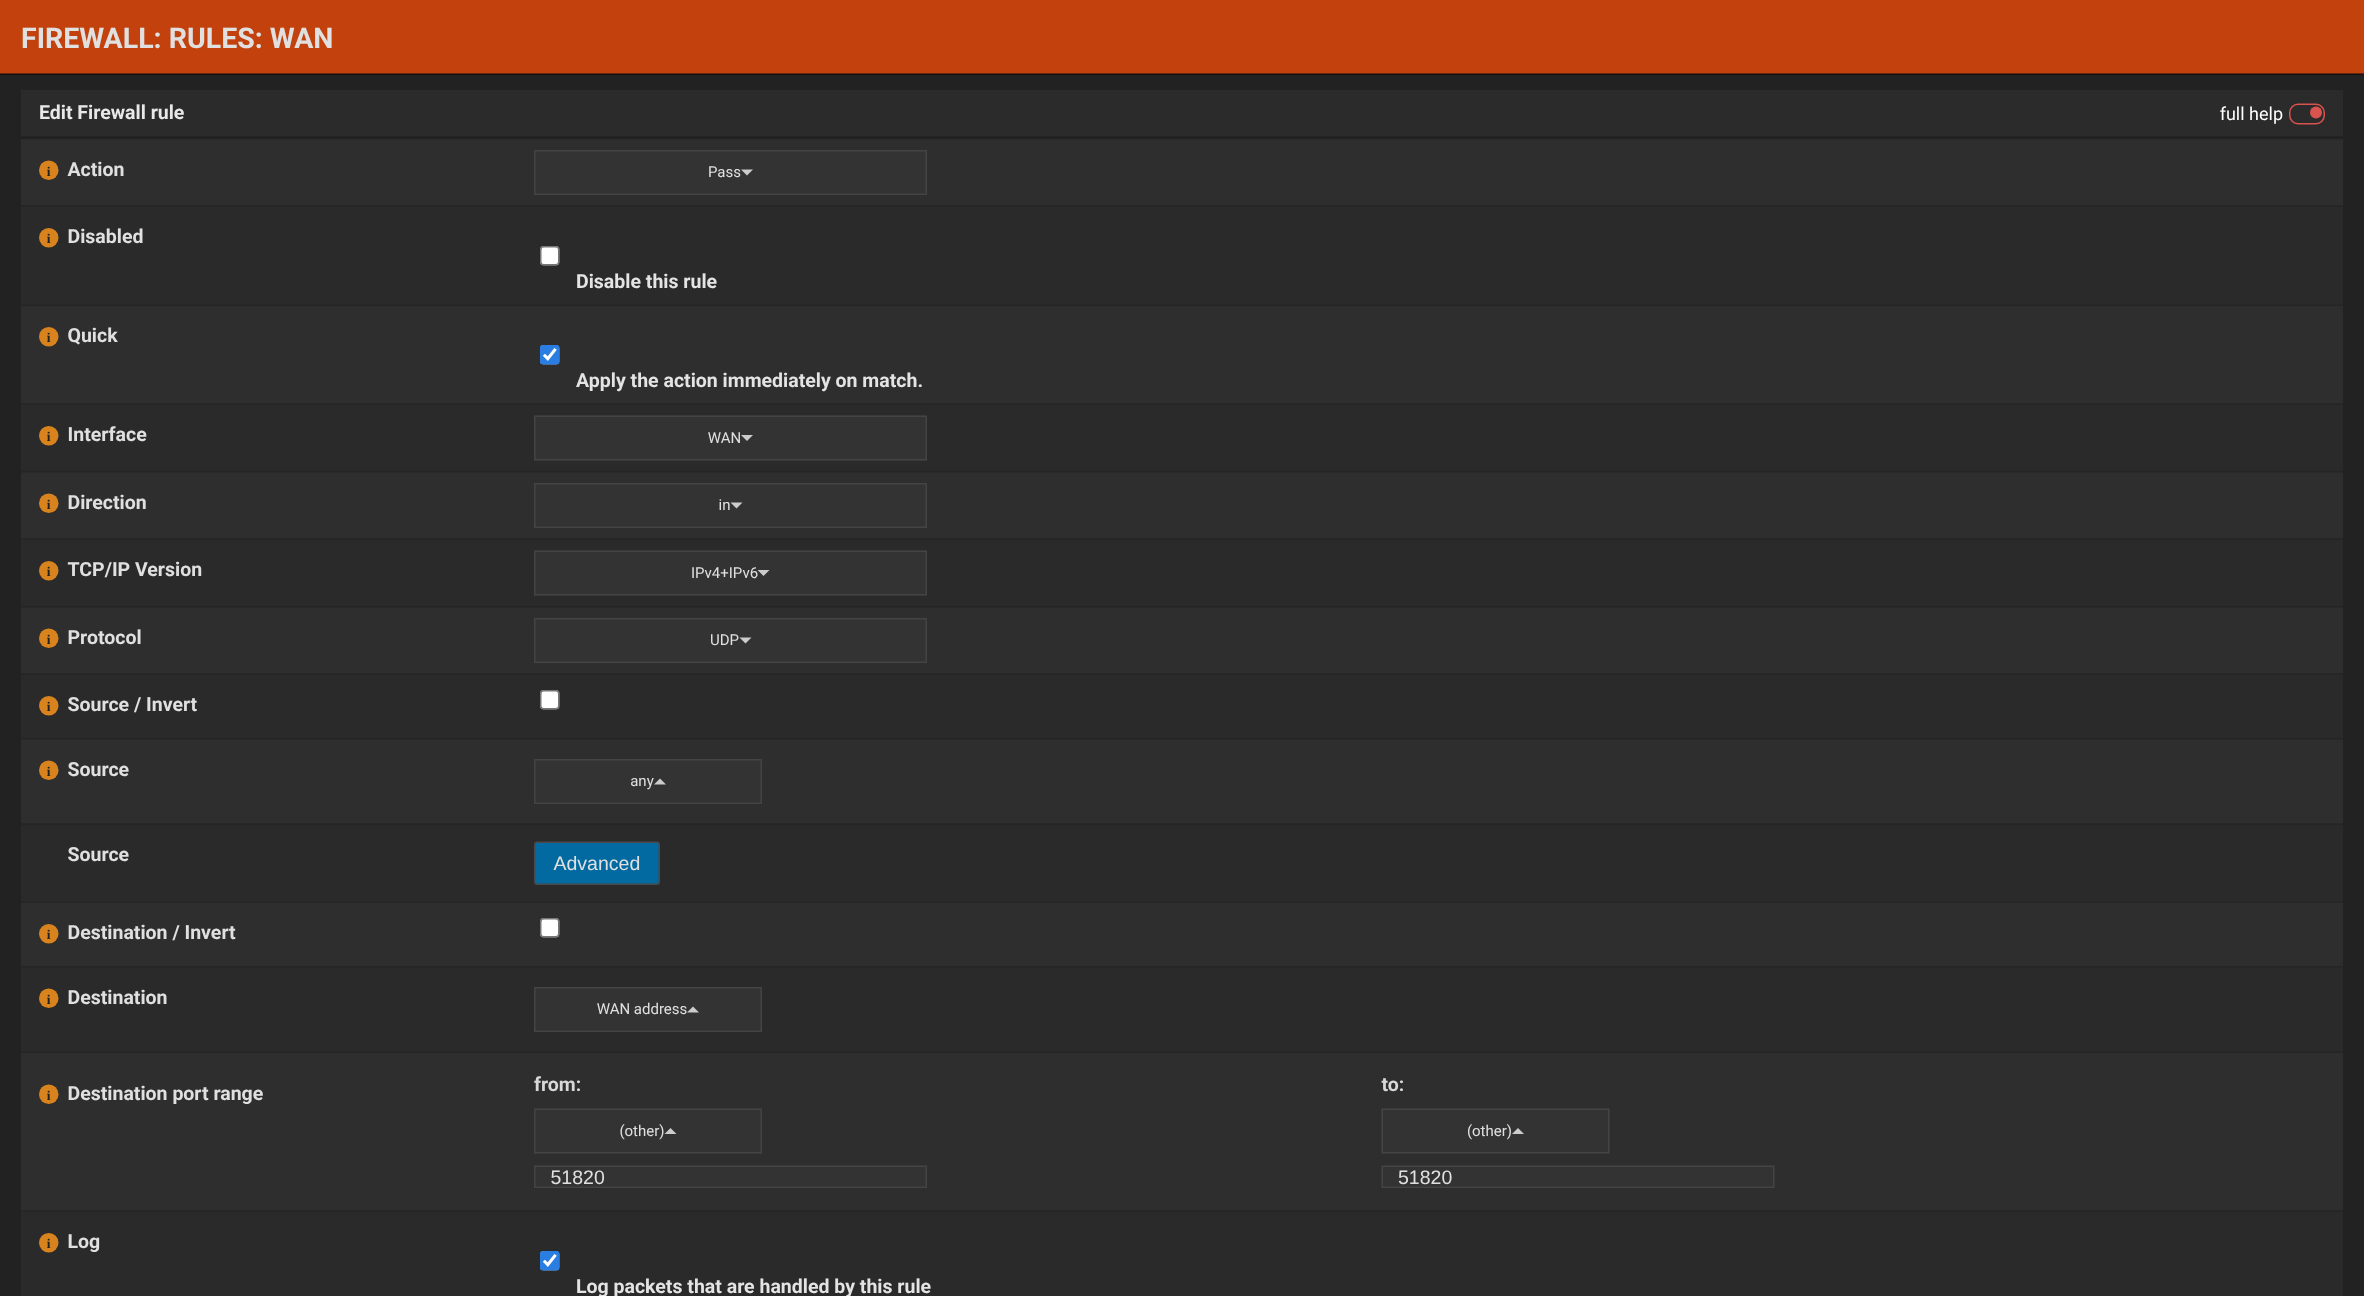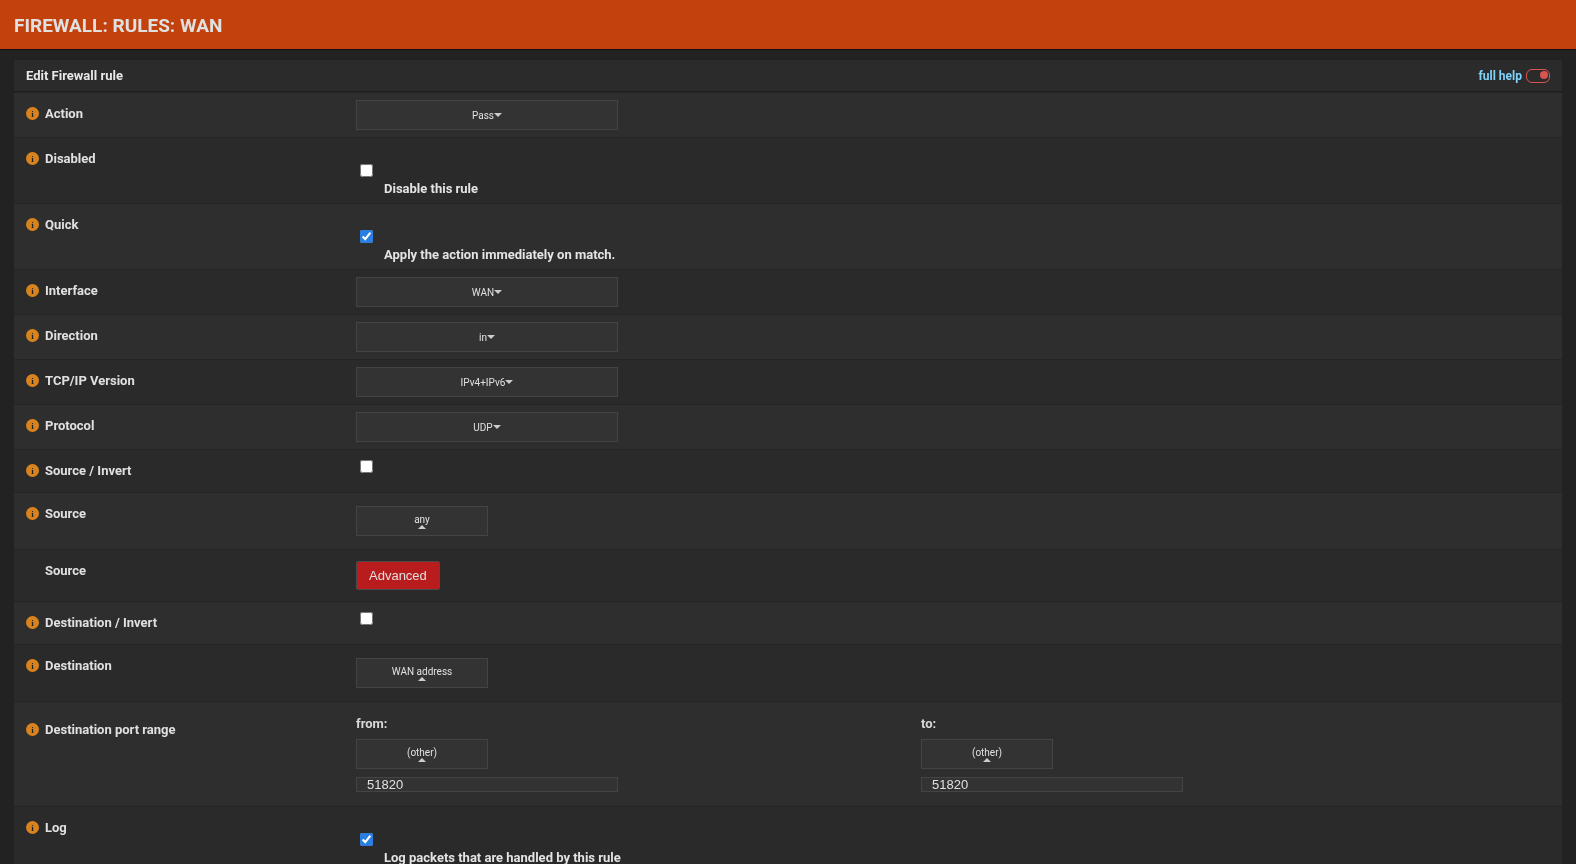--- a/index.html
+++ b/index.html
@@ -31,22 +31,22 @@
     font-weight: 700;
     color: #e8e8e8;
     font-size: 13px;
     border-bottom: 1px solid #1e1e1e;
   }
   .full-help {
     display: inline-flex;
     align-items: flex-end;
     gap: 4px;
     font-size: 12px;
-    font-weight: 700;
-    color: #7dd3fc;
+    font-weight: 400;
+    color: #ffffff;
     cursor: pointer;
   }
   .toggle-icon {
     width: 22px;
     height: 12px;
     border-radius: 6px;
     border: 1px solid #d9534f;
     position: relative;
     display: inline-block;
   }
@@ -124,41 +124,41 @@
     height: 30px;
     padding: 0 10px;
     display: flex;
     align-items: center;
     justify-content: center;
     cursor: pointer;
     font-size: 10px;
     box-sizing: border-box;
   }
   .select-ctl { width: 262px; }
-  .select-ctl-sm { width: 132px; flex-direction: column; }
+  .select-ctl-sm { width: 152px; }
   .caret-down, .caret-up {
     width: 0; height: 0;
     border-left: 4px solid transparent;
     border-right: 4px solid transparent;
   }
   .caret-down { border-top: 4px solid #ccc; }
   .caret-up   { border-bottom: 4px solid #ccc; }
   .text-input {
     background: #333333;
     border: 1px solid #444;
     color: #e0e0e0;
     height: 15px;
     padding: 0 10px;
     width: 262px;
     box-sizing: border-box;
     font-size: 13px;
   }
   .text-input::placeholder { color: #888; }
   .adv-btn {
-    background: #b91c1c;
+    background: #0369a1;
     border: 1px solid #4a4a4a;
     color: #e0e0e0;
     padding: 6px 12px;
     cursor: pointer;
     font-size: 13px;
     border-radius: 2px;
   }
   input[type="checkbox"] {
     width: 13px;
     height: 13px;

